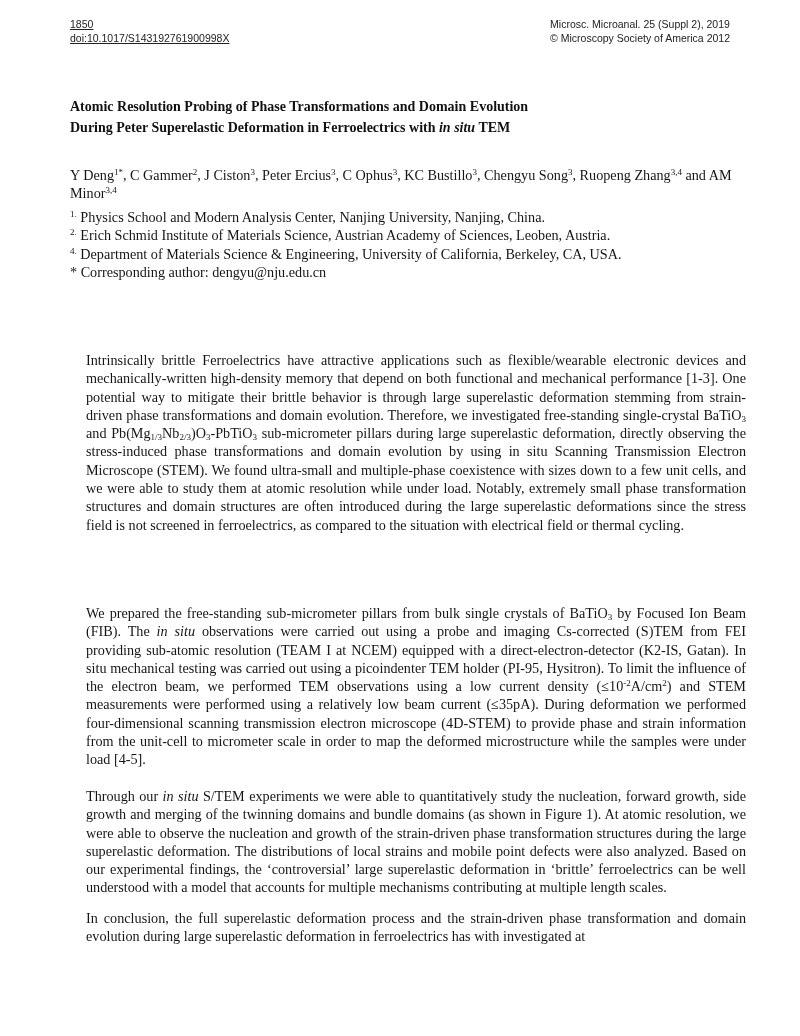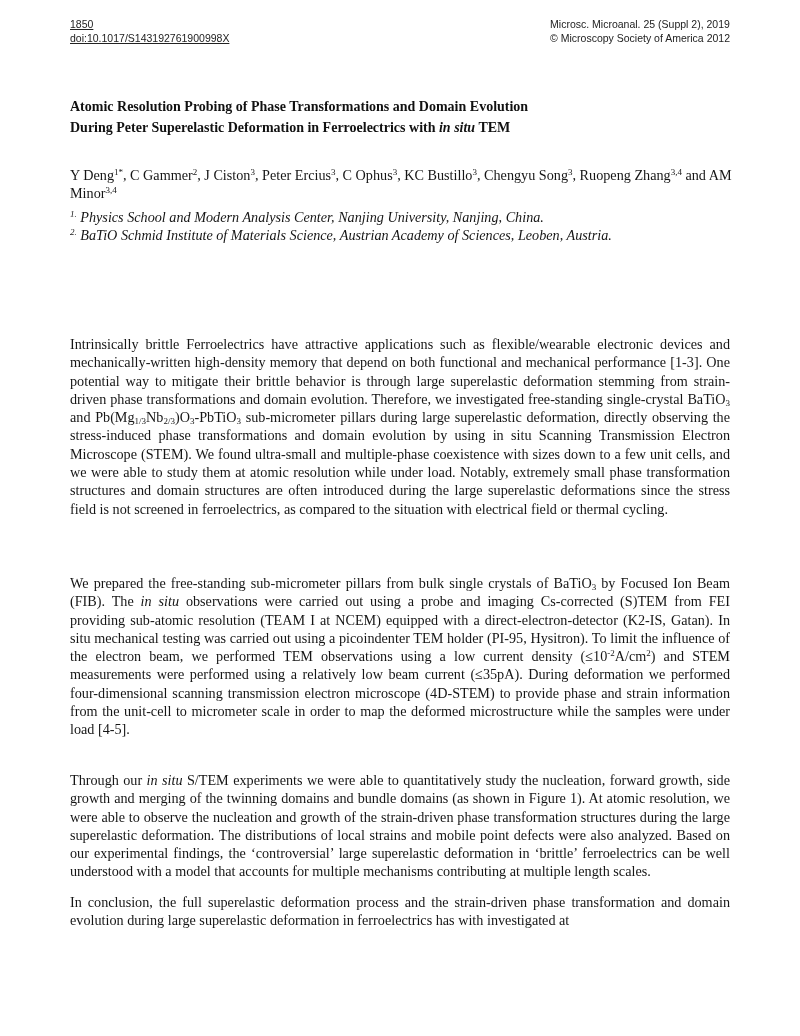--- a/index.html
+++ b/index.html
@@ -5,26 +5,26 @@
   html, body { margin: 0; padding: 0; background: #ffffff; }
   body { width: 800px; height: 1036px; position: relative; overflow: hidden; color: #111; }
   .hdr { position: absolute; top: 17px; left: 70px; width: 660px; font-family: "Liberation Sans", sans-serif; font-size: 10.5px; line-height: 14px; color: #222; }
   .hdr .left { position: absolute; left: 0; top: 0; text-decoration: underline; }
   .hdr .right { position: absolute; right: 0; top: 0; text-align: left; }
   .title { position: absolute; top: 96px; left: 70px; width: 680px; font-family: "Liberation Serif", serif; font-weight: bold; font-size: 14px; line-height: 21px; color: #111; }
   .title em { font-style: italic; }
   .serif { font-family: "Liberation Serif", serif; font-size: 14.2px; line-height: 18.3px; color: #151515; }
   .authors { position: absolute; top: 154px; left: 70px; width: 680px; margin-top: 12px; }
   .affil { position: absolute; top: 208px; left: 70px; width: 680px; }
-  .affil p { margin: 0; font-style: italic; }
+  .affil p { margin: 0; }
   sup { font-size: 9px; line-height: 0; vertical-align: 5px; }
   sub { font-size: 9px; line-height: 0; vertical-align: -2px; }
-  .para { position: absolute; left: 70px; width: 660px; text-align: justify; margin: 0; }
+  .para { position: absolute; left: 70px; width: 660px; text-align: justify; margin: 16px; }
   .p1 { top: 335px; }
-  .p2 { top: 574px; }
+  .p2 { top: 588px; }
   .p3 { top: 771px; }
   .p4 { top: 893px; }
   em.i { font-style: italic; }
 </style>
 </head>
 <body>
 
 <div class="hdr">
   <div class="left">
     <div>1850</div>
@@ -40,21 +40,23 @@
   <div>Atomic Resolution Probing of Phase Transformations and Domain Evolution</div>
   <div><span>During Peter Superelastic Deformation in Ferroelectrics with </span><em>in situ</em><span> TEM</span></div>
 </div>
 
 <div class="authors serif">
   <span><span>Y Deng</span><sup>1*</sup><span>, </span></span><span><span>C Gammer</span><sup>2</sup><span>, </span></span><span><span>J Ciston</span><sup>3</sup><span>, </span></span><span><span>Peter Ercius</span><sup>3</sup><span>, </span></span><span><span>C Ophus</span><sup>3</sup><span>, </span></span><span><span>KC Bustillo</span><sup>3</sup><span>, </span></span><span><span>Chengyu Song</span><sup>3</sup><span>, </span></span><span><span>Ruopeng Zhang</span><sup>3,4</sup><span> and </span></span><span><span>AM Minor</span><sup>3,4</sup><span></span></span>
 </div>
 
 <div class="affil serif">
   <p><sup>1.</sup> <span>Physics School and Modern Analysis Center, Nanjing University, Nanjing, China.</span></p>
-  <p><sup>2.</sup> <span>BaTiO Schmid Institute of Materials Science, Austrian Academy of Sciences, Leoben, Austria.</span></p>
+  <p><sup>2.</sup> <span>Erich Schmid Institute of Materials Science, Austrian Academy of Sciences, Leoben, Austria.</span></p>
+  <p><sup>4.</sup> <span>Department of Materials Science &amp; Engineering, University of California, Berkeley, CA, USA.</span></p>
+  <p>* Corresponding author: dengyu@nju.edu.cn</p>
 </div>
 
 <p class="para p1 serif"><span>Intrinsically brittle Ferroelectrics have attractive applications such as flexible/wearable electronic devices and mechanically-written high-density memory that depend on both functional and mechanical performance [1-3]. One potential way to mitigate their brittle behavior is through large superelastic deformation stemming from strain-driven phase transformations and domain evolution. Therefore, we investigated free-standing single-crystal BaTiO</span><sub>3</sub><span> and Pb(Mg</span><sub>1/3</sub><span>Nb</span><sub>2/3</sub><span>)O</span><sub>3</sub><span>-PbTiO</span><sub>3</sub><span> sub-micrometer pillars during large superelastic deformation, directly observing the stress-induced phase transformations and domain evolution by using in situ Scanning Transmission Electron Microscope (STEM). We found ultra-small and multiple-phase coexistence with sizes down to a few unit cells, and we were able to study them at atomic resolution while under load. Notably, extremely small phase transformation structures and domain structures are often introduced during the large superelastic deformations since the stress field is not screened in ferroelectrics, as compared to the situation with electrical field or thermal cycling.</span></p>
 
 <p class="para p2 serif"><span>We prepared the free-standing sub-micrometer pillars from bulk single crystals of BaTiO</span><sub>3</sub><span> by Focused Ion Beam (FIB). The </span><em class="i">in situ</em><span> observations were carried out using a probe and imaging Cs-corrected (S)TEM from FEI providing sub-atomic resolution (TEAM I at NCEM) equipped with a direct-electron-detector (K2-IS, Gatan). In situ mechanical testing was carried out using a picoindenter TEM holder (PI-95, Hysitron). To limit the influence of the electron beam, we performed TEM observations using a low current density (≤10</span><sup>-2</sup><span>A/cm</span><sup>2</sup><span>) and STEM measurements were performed using a relatively low beam current (≤35pA). During deformation we performed four-dimensional scanning transmission electron microscope (4D-STEM) to provide phase and strain information from the unit-cell to micrometer scale in order to map the deformed microstructure while the samples were under load [4-5].</span></p>
 
 <p class="para p3 serif"><span>Through our </span><em class="i">in situ</em><span> S/TEM experiments we were able to quantitatively study the nucleation, forward growth, side growth and merging of the twinning domains and bundle domains (as shown in Figure 1). At atomic resolution, we were able to observe the nucleation and growth of the strain-driven phase transformation structures during the large superelastic deformation. The distributions of local strains and mobile point defects were also analyzed. Based on our experimental findings, the ‘controversial’ large superelastic deformation in ‘brittle’ ferroelectrics can be well understood with a model that accounts for multiple mechanisms contributing at multiple length scales.</span></p>
 
 <p class="para p4 serif"><span>In conclusion, the full superelastic deformation process and the strain-driven phase transformation and domain evolution during large superelastic deformation in ferroelectrics has with investigated at</span></p>
 

